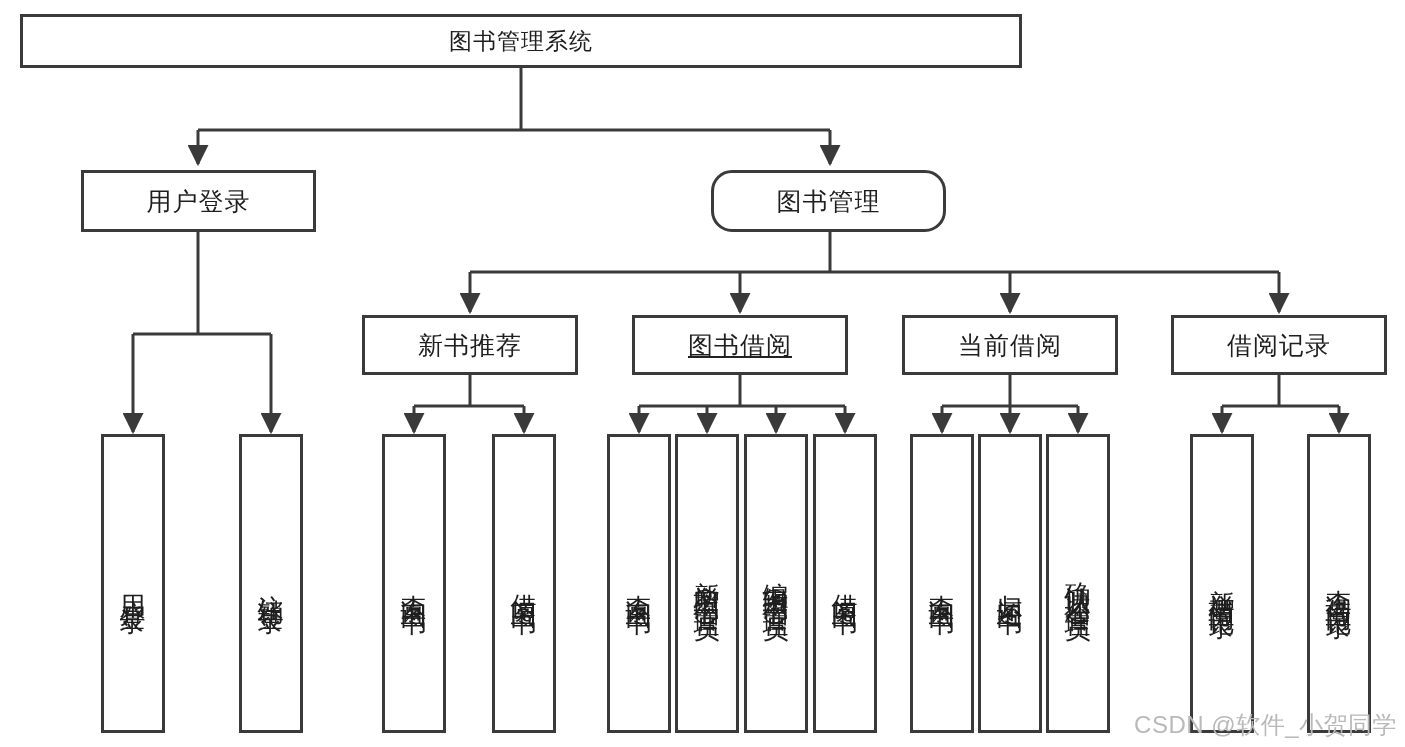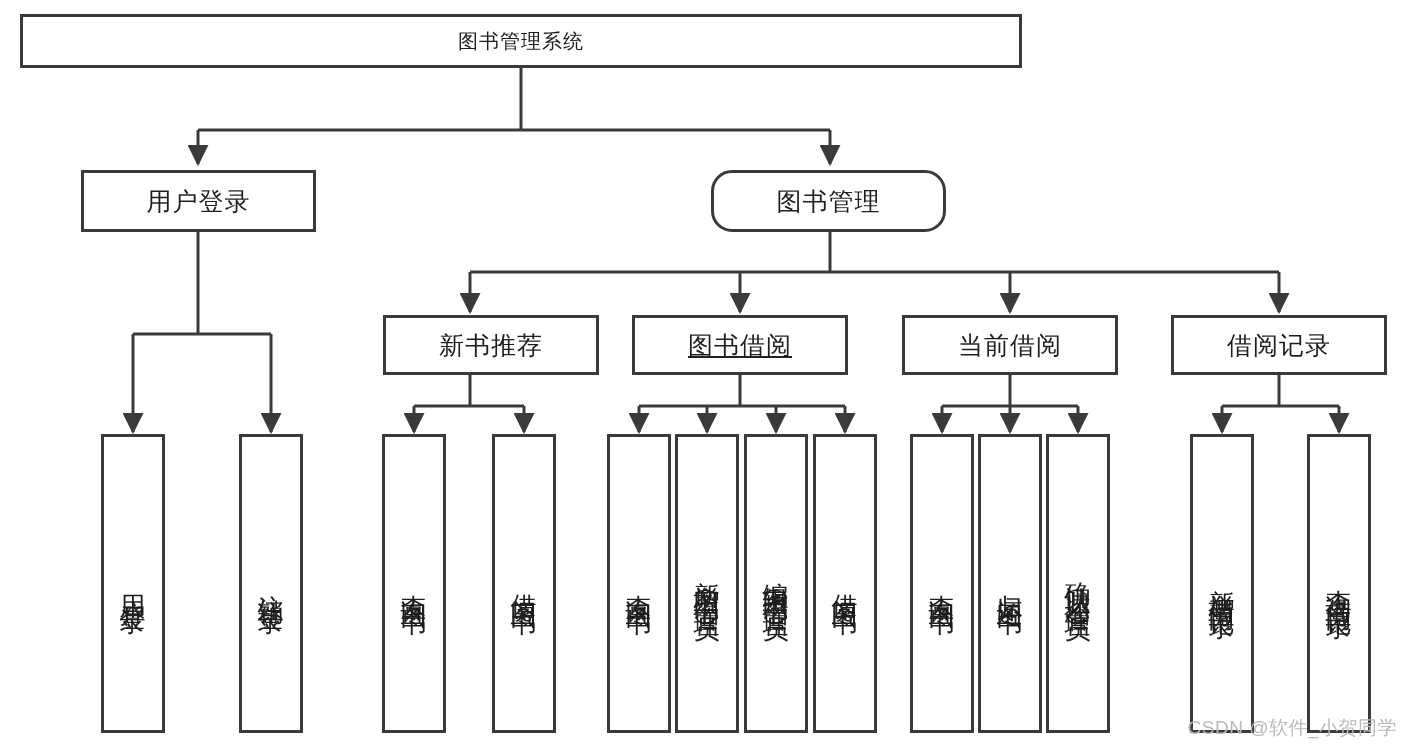--- a/index.html
+++ b/index.html
@@ -41,41 +41,41 @@
     line-height: 1.15;
     color: #1e1e1e;
   }
   
   .node.h .lbl {
     font-size: 25px;
     letter-spacing: 1px;
     white-space: nowrap;
   }
   .node.root .lbl {
-    font-size: 20px;
+    font-size: 23px;
   }
   
   .node.v {
     align-items: center;
     justify-content: center;
     padding: 8px 0;
   }
   .node.v .lbl {
     writing-mode: vertical-rl;
     text-orientation: upright;
     font-size: 26px;
     line-height: 1.0;
     letter-spacing: 5px;
     white-space: nowrap;
   }
   .watermark {
     position: absolute;
     right: 8px;
     bottom: 6px;
-    font-size: 19px;
+    font-size: 24px;
     color: #b9b9b9;
     letter-spacing: 0.5px;
     white-space: nowrap;
     user-select: none;
   }
 </style>
 </head>
 <body>
 
 <div id="canvas">
@@ -137,21 +137,21 @@
     <span class="lbl">图书管理系统</span>
   </div>
 
   <div class="node h" style="left:81px; top:170px; width:235px; height:62px;">
     <span class="lbl">用户登录</span>
   </div>
   <div class="node h" style="left:711px; top:170px; width:235px; height:62px;border-radius:21px;">
     <span class="lbl">图书管理</span>
   </div>
 
-  <div class="node h" style="left:362px; top:315px; width:216px; height:60px;margin-left:21px;">
+  <div class="node h" style="left:362px; top:315px; width:216px; height:60px;">
     <span class="lbl">新书推荐</span>
   </div>
   <div class="node h" style="left:632px; top:315px; width:216px; height:60px;text-decoration:underline;">
     <span class="lbl">图书借阅</span>
   </div>
   <div class="node h" style="left:1171px; top:315px; width:216px; height:60px;">
     <span class="lbl">借阅记录</span>
   </div>
   <div class="node h" style="left:902px; top:315px; width:216px; height:60px;">
     <span class="lbl">当前借阅</span>

